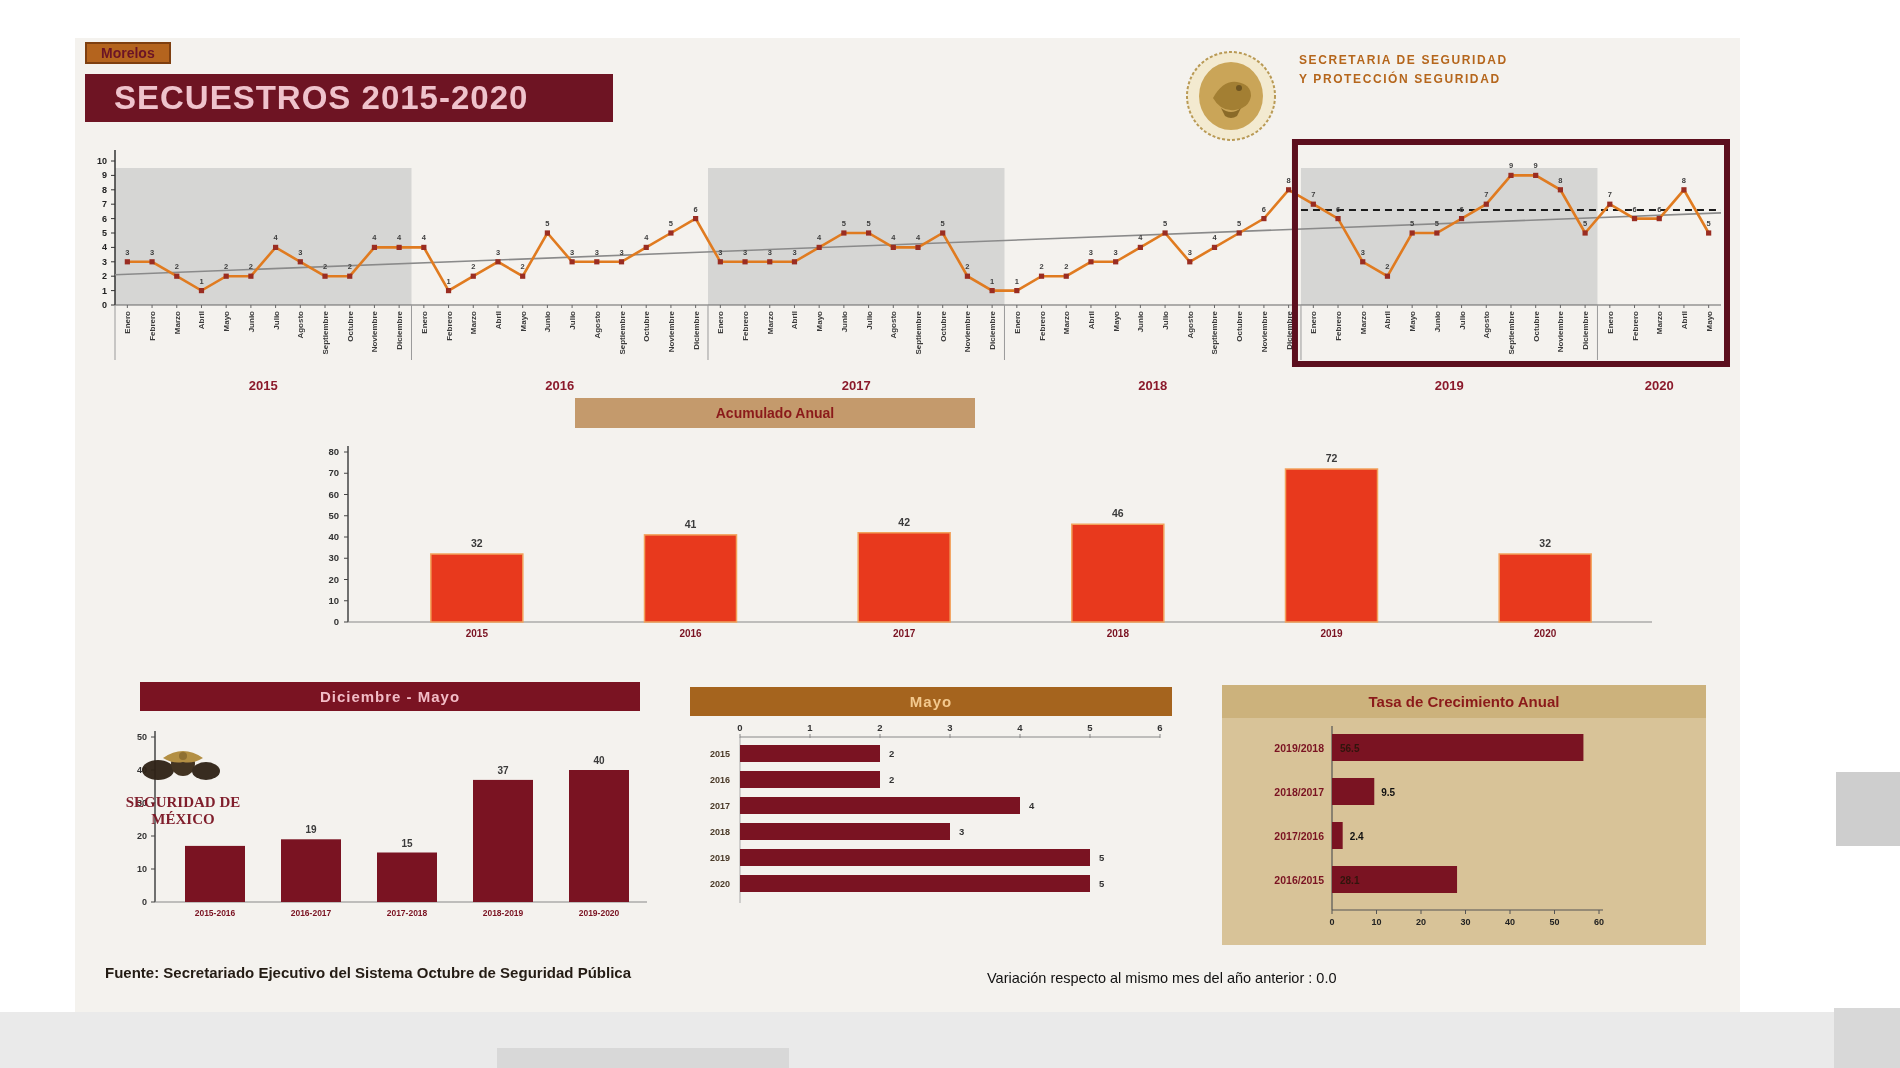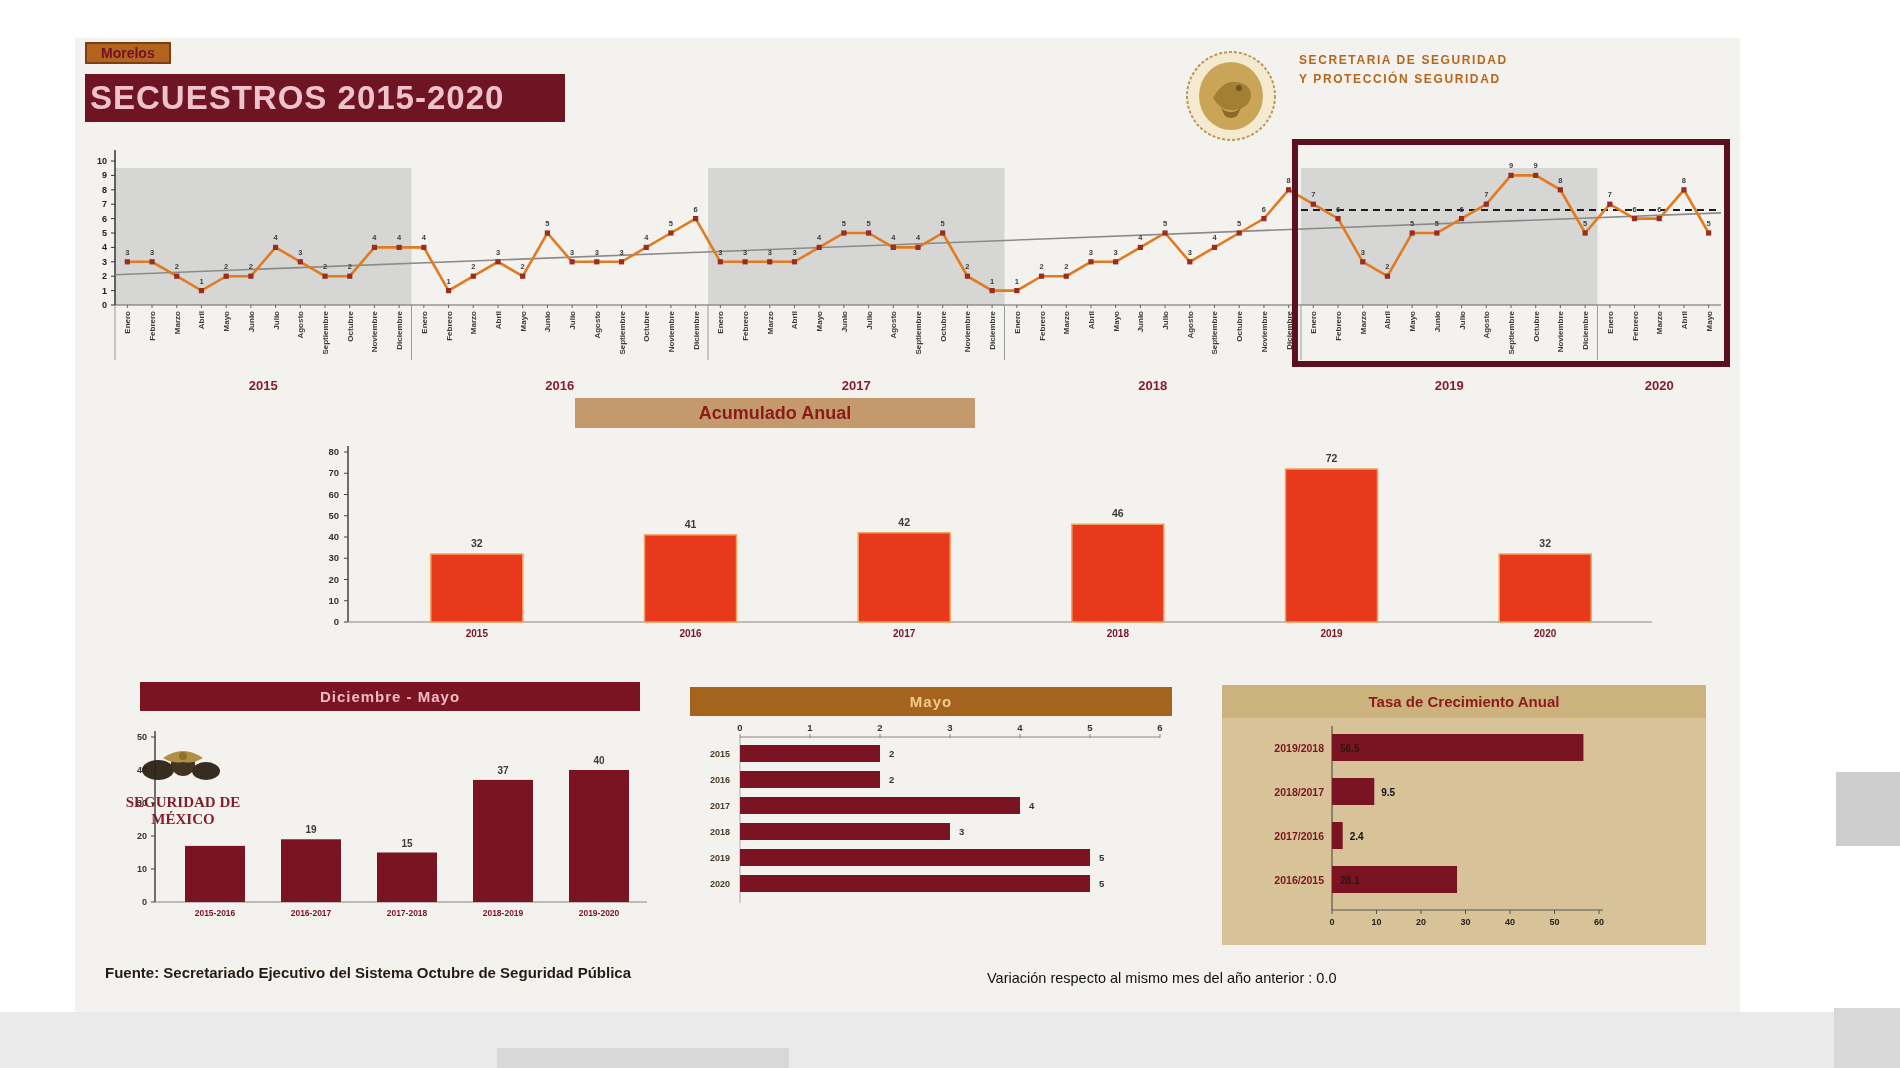--- a/index.html
+++ b/index.html
@@ -2,30 +2,30 @@
 <html><head>
 <meta charset="utf-8">
 <style>
   html,body{margin:0;padding:0;}
   body{width:1900px;height:1068px;background:#ffffff;position:relative;overflow:hidden;
        font-family:"Liberation Sans",sans-serif;}
   .dashboard{position:absolute;left:75px;top:38px;width:1665px;height:975px;background:#f4f2ee;}
   .morelos-tag{position:absolute;left:10px;top:4px;background:#b4641e;border:2px solid #7e3f10;
        color:#6b1426;font-weight:bold;font-size:14px;padding:1px 14px;}
   .title-banner{position:absolute;left:10px;top:36px;width:470px;background:#6e1423;color:#efc3cc;
-       font-size:33px;font-weight:bold;padding:5px 5px;letter-spacing:1px;}
+       font-size:33px;font-weight:bold;padding:5px 29px;letter-spacing:1px;}
   .seal{position:absolute;left:1108px;top:10px;}
   .brand{position:absolute;left:1220px;top:8px;}
   .brand-name{font-family:"Liberation Serif",serif;font-size:49px;font-weight:900;color:#701528;
        letter-spacing:2px;line-height:1;}
   .brand-sub{margin-top:5px;margin-left:4px;font-size:12px;font-weight:bold;color:#b5661c;
        letter-spacing:1.6px;line-height:1.55;}
   #line-chart{position:absolute;left:10px;top:90px;}
   .acumulado-banner{position:absolute;left:500px;top:360px;width:400px;height:30px;background:#c49a6c;
-       color:#8b1a1a;font-weight:bold;font-size:18px;text-align:center;line-height:30px;}
+       color:#8b1a1a;font-weight:bold;font-size:14px;text-align:center;line-height:30px;}
   #acumulado-chart{position:absolute;left:205px;top:396px;}
   .dicmayo-banner{position:absolute;left:65px;top:644px;width:500px;height:29px;background:#7a1322;
        color:#f2bcc6;font-weight:bold;font-size:15px;text-align:center;line-height:29px;letter-spacing:1px;}
   #dicmayo-chart{position:absolute;left:20px;top:682px;}
   .watermark{position:absolute;left:28px;top:706px;width:160px;opacity:.95;}
   .watermark .wm-text{color:#7a1322;font-family:"Liberation Serif",serif;font-weight:bold;
        font-size:15px;line-height:1.15;text-align:center;}
   .mayo-banner{position:absolute;left:615px;top:649px;width:482px;height:29px;background:#a5641e;
        color:#f3c98e;font-weight:bold;font-size:15px;text-align:center;line-height:29px;letter-spacing:1px;}
   #mayo-chart{position:absolute;left:500px;top:682px;}

